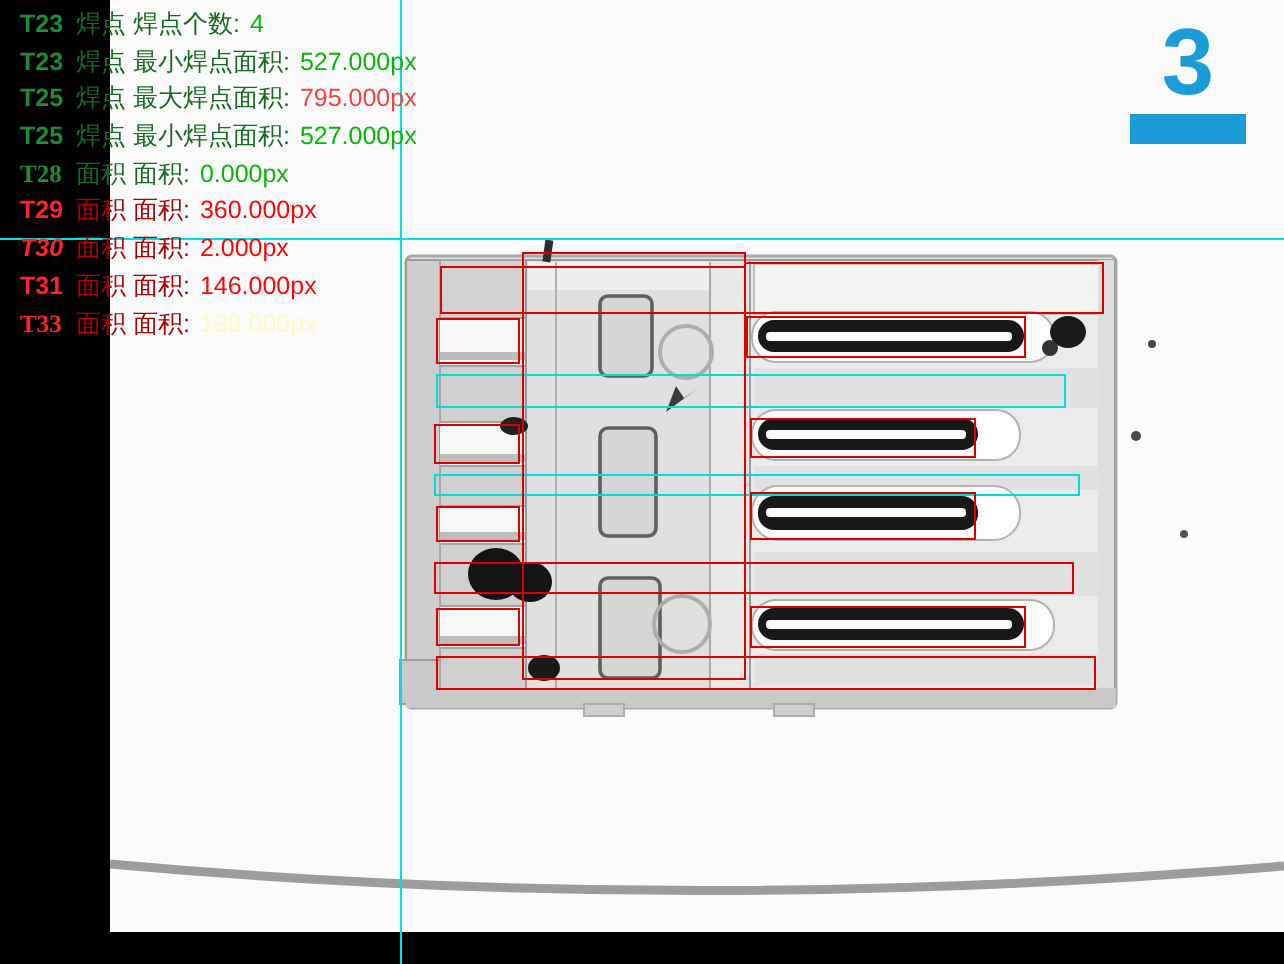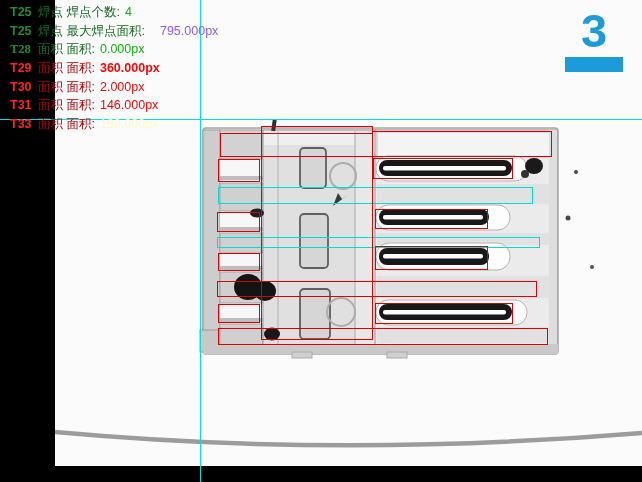--- a/index.html
+++ b/index.html
@@ -133,27 +133,29 @@
       <div class="box" style="left: 373px; top: 158px; width: 140px; height: 21px; border-color: rgb(221, 0, 0);"></div>
       <div class="box" style="left: 375px; top: 209px; width: 113px; height: 20px; border-color: rgb(221, 0, 0);"></div>
       <div class="box" style="left: 375px; top: 246px; width: 113px; height: 24px; border-color: rgb(221, 0, 0);"></div>
       <div class="box" style="left: 375px; top: 303px; width: 138px; height: 21px; border-color: rgb(221, 0, 0);"></div>
     </div>
 
   <div class="crosshair-h" id="crosshair-h" style="top: 119px; background: rgb(0, 226, 226);"></div>
   <div class="crosshair-v" id="crosshair-v" style="left: 200px; background: rgb(0, 226, 226);"></div>
 
   <div class="results" id="results-panel">
-      <div class="rline"><span class="rtool" style="color: rgb(30, 140, 51);">T25</span><span class="rlabel" style="color: rgb(22, 107, 34);">焊点 焊点个数:</span><span class="rvalue" style="color: rgb(9, 181, 9);">4</span></div>
-      <div class="rline"><span class="rtool" style="color: rgb(30, 140, 51);">T25</span><span class="rlabel" style="color: rgb(22, 107, 34);">焊点 最大焊点面积:</span><span class="rvalue" style="color: #8b5cf6; margin-left: 10px;">795.000px</span></div>
+      <div class="rline"><span class="rtool" style="color: rgb(30, 140, 51);">T23</span><span class="rlabel" style="color: rgb(22, 107, 34);">焊点 焊点个数:</span><span class="rvalue" style="color: rgb(9, 181, 9);">4</span></div>
+      <div class="rline"><span class="rtool" style="color: rgb(30, 140, 51);">T23</span><span class="rlabel" style="color: rgb(22, 107, 34);">焊点 最小焊点面积:</span><span class="rvalue" style="color: rgb(9, 181, 9);">527.000px</span></div>
+      <div class="rline"><span class="rtool" style="color: rgb(30, 140, 51);">T25</span><span class="rlabel" style="color: rgb(22, 107, 34);">焊点 最大焊点面积:</span><span class="rvalue" style="color: #ef4444;">795.000px</span></div>
+      <div class="rline"><span class="rtool" style="color: rgb(30, 140, 51);">T25</span><span class="rlabel" style="color: rgb(22, 107, 34);">焊点 最小焊点面积:</span><span class="rvalue" style="color: rgb(9, 181, 9);">527.000px</span></div>
       <div class="rline"><span class="rtool" style="color: rgb(30, 140, 51); font-family: Liberation Serif, serif;">T28</span><span class="rlabel" style="color: rgb(22, 107, 34);">面积 面积:</span><span class="rvalue" style="color: rgb(9, 181, 9);">0.000px</span></div>
-      <div class="rline"><span class="rtool" style="color: rgb(255, 36, 36);">T29</span><span class="rlabel" style="color: rgb(168, 2, 2);">面积 面积:</span><span class="rvalue" style="color: rgb(251, 5, 5); font-weight: bold;">360.000px</span></div>
-      <div class="rline"><span class="rtool" style="color: rgb(255, 36, 36);">T30</span><span class="rlabel" style="color: rgb(168, 2, 2);">面积 面积:</span><span class="rvalue" style="color: rgb(251, 5, 5);">2.000px</span></div>
+      <div class="rline"><span class="rtool" style="color: rgb(255, 36, 36);">T29</span><span class="rlabel" style="color: rgb(168, 2, 2);">面积 面积:</span><span class="rvalue" style="color: rgb(251, 5, 5);">360.000px</span></div>
+      <div class="rline"><span class="rtool" style="color: rgb(255, 36, 36); font-style: italic;">T30</span><span class="rlabel" style="color: rgb(168, 2, 2);">面积 面积:</span><span class="rvalue" style="color: rgb(251, 5, 5);">2.000px</span></div>
       <div class="rline"><span class="rtool" style="color: rgb(255, 36, 36);">T31</span><span class="rlabel" style="color: rgb(168, 2, 2);">面积 面积:</span><span class="rvalue" style="color: rgb(251, 5, 5);">146.000px</span></div>
-      <div class="rline"><span class="rtool" style="color: rgb(255, 36, 36);">T33</span><span class="rlabel" style="color: rgb(168, 2, 2);">面积 面积:</span><span class="rvalue" style="color: #fef9c3;">198.000px</span></div>
+      <div class="rline"><span class="rtool" style="color: rgb(255, 36, 36); font-family: Liberation Serif, serif;">T33</span><span class="rlabel" style="color: rgb(168, 2, 2);">面积 面积:</span><span class="rvalue" style="color: #fef9c3;">198.000px</span></div>
     </div>
 
   <div class="indicator">
     <div class="indicator-digit" style="color: rgb(27, 155, 215);">3</div>
     <div class="indicator-bar" id="indicator-bar" style="background: rgb(27, 155, 215);"></div>
   </div>
 
 </div>
 
 </body></html>

